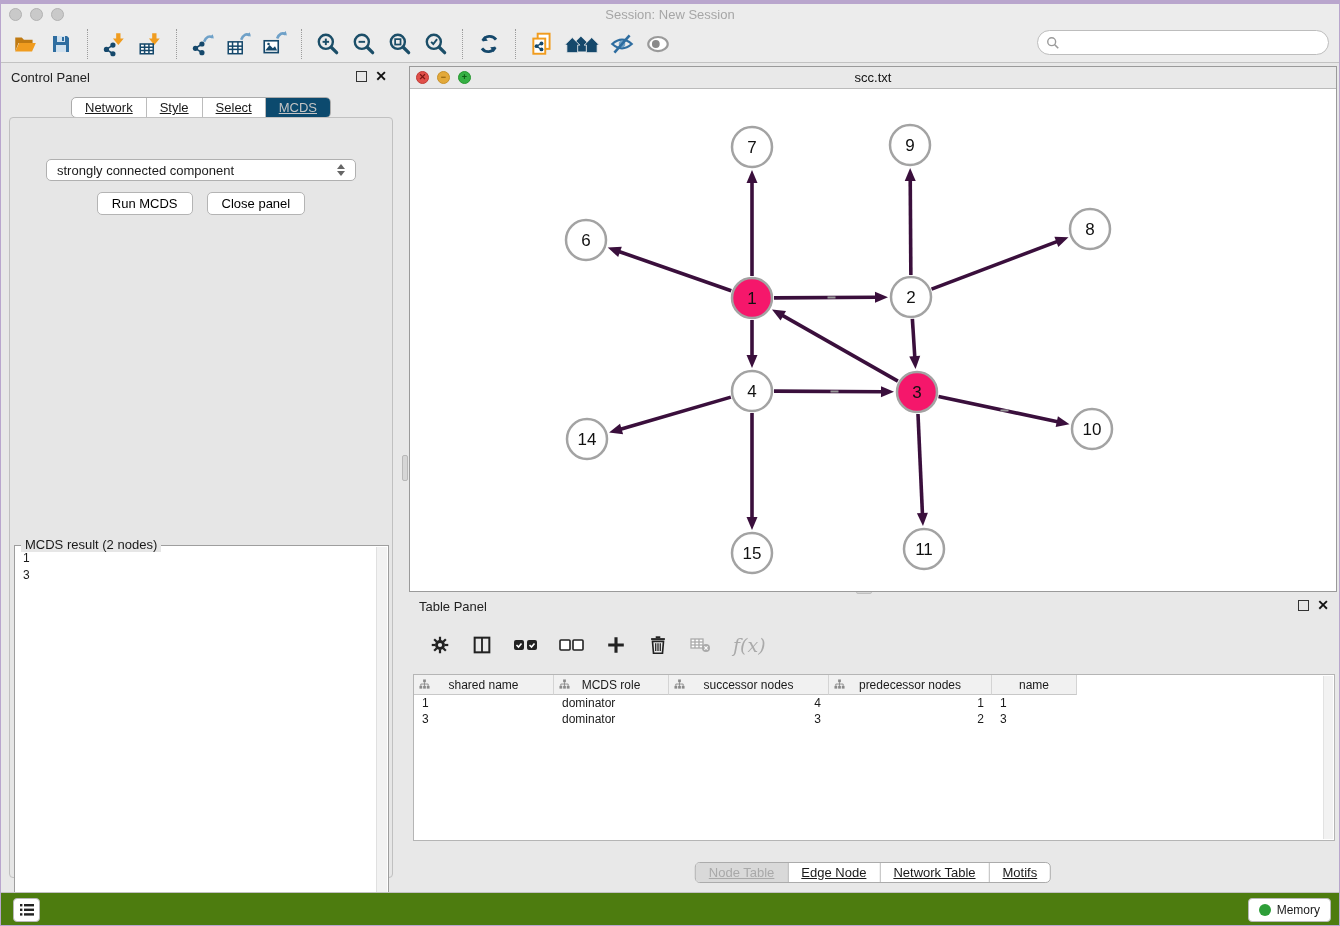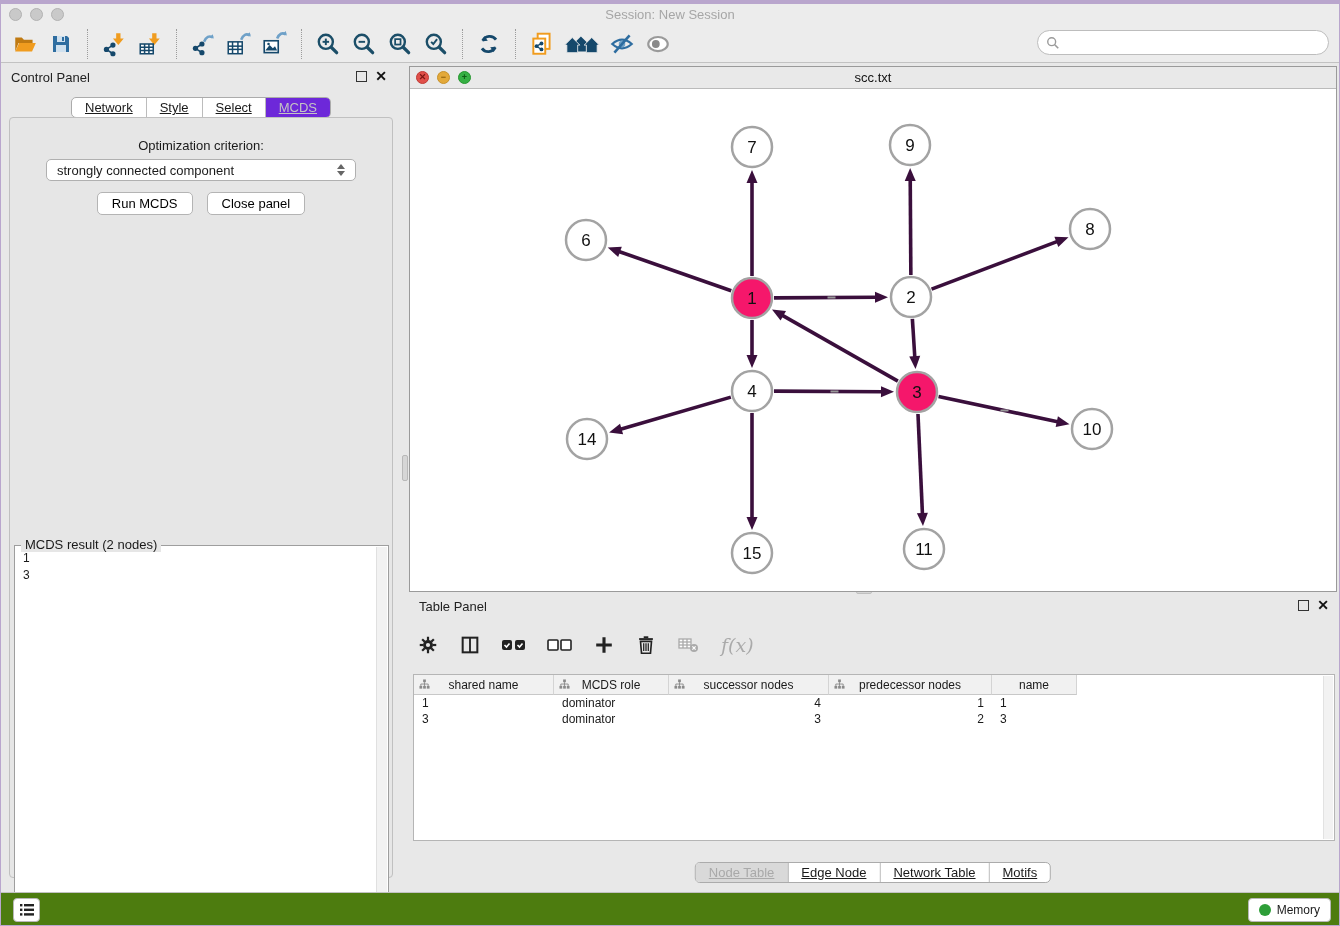--- a/index.html
+++ b/index.html
@@ -26,21 +26,21 @@
   .panel-header { position:absolute; left:10px; top:4px; font-size:13px; color:#222; }
   .panel-ctl { position:absolute; top:5px; display:flex; gap:8px; align-items:center; }
   .float-ic { width:11px; height:11px; border:1.6px solid #333; display:inline-block; }
   .close-ic { font-size:14px; font-weight:bold; color:#111; line-height:11px; }
   
   .control-panel { position:absolute; left:0; top:66px; width:400px; height:820px; }
   .seg { display:inline-flex; border:1px solid #ababab; border-radius:5px; overflow:hidden; background:#fff; }
   .seg span { padding:2px 13px; font-size:13px; border-right:1px solid #bcbcbc; white-space:nowrap;text-decoration:underline; }
   .seg span:last-child { border-right:none; }
   .ctl-tabs { position:absolute; left:50%; transform:translateX(-50%); top:31px; }
-  .ctl-tabs .mcds-sel { background:#6d28d9; color:#c4c4c4; }
+  .ctl-tabs .mcds-sel { background:#0c4a6e; color:#c4c4c4; }
   .inner-box { position:absolute; left:8px; top:51px; width:384px; height:761px;
                border:1px solid #c0c0c0; border-radius:4px; background:#e6e6e6; }
   .opt-label { position:absolute; top:20px; width:100%; text-align:center; font-size:13px; }
   .criterion { position:absolute; left:36px; top:41px; width:310px; height:22px; background:#fff;
                border:1px solid #b0b0b0; border-radius:5px; font-size:13px; display:flex;
                align-items:center; padding:0 10px;gap:24px; }
   .stepper { margin-left:auto; display:flex; flex-direction:column; gap:2px; }
   .tri-up { width:0; height:0; border-left:4px solid transparent; border-right:4px solid transparent; border-bottom:5px solid #666; }
   .tri-dn { width:0; height:0; border-left:4px solid transparent; border-right:4px solid transparent; border-top:5px solid #666; }
   .btn { background:#fff; border:1px solid #b4b4b4; border-radius:5px; font-size:13px; padding:3px 14px; }
@@ -62,21 +62,21 @@
   .net-lights { position:absolute; left:6px; top:4px; display:flex; gap:8px; }
   .nlight { width:13px; height:13px; border-radius:50%; font-size:9px; font-weight:bold;
             display:flex; align-items:center; justify-content:center; line-height:1; }
   .nl-red { background:#e0504a; border:1px solid #c03a35; color:#7c1612; }
   .nl-yellow { background:#e3a93a; border:1px solid #c8922a; color:#8a5d0a; }
   .nl-green { background:#35b043; border:1px solid #26962f; color:#0d5d14; }
   .net-title { position:absolute; left:0; right:0; top:3px; text-align:center; font-size:13px; color:#111; }
   .net-canvas { position:absolute; left:0; top:22px; width:926px; height:502px; background:#fff; }
   
   .table-panel { position:absolute; left:408px; top:595px; width:928px; height:291px; }
-  .tp-toolbar { position:absolute; left:8px; top:30px; height:40px; display:flex; align-items:center; gap:20px; }
+  .tp-toolbar { position:absolute; left:20px; top:30px; height:40px; display:flex; align-items:center; gap:20px; }
   .tp-ic { display:flex; align-items:center; justify-content:center; }
   .fx { font-family:"DejaVu Serif", serif; font-style:italic; font-size:19px; color:#aaa; }
   .table-block { position:absolute; left:4px; top:79px; width:922px; height:167px; background:#fff;
                  border:1px solid #b5b5b5; overflow:hidden; }
   .thead { display:flex; height:20px; }
   .th { background:#f1f1f1; border-right:1px solid #d4d4d4; border-bottom:1px solid #c8c8c8;
         font-size:12px; display:flex; align-items:center; justify-content:center; position:relative; }
   .th .hier { position:absolute; left:5px; top:4px; }
   .tr { display:flex; height:16px; }
   .td { font-size:12px; padding:1px 8px 0 8px; white-space:nowrap; overflow:hidden; }
@@ -271,21 +271,20 @@
       <span class="float-ic"></span>
       <span class="close-ic">✕</span>
     </div>
     <div class="seg ctl-tabs">
       <span>Network</span>
       <span>Style</span>
       <span>Select</span>
       <span class="mcds-sel">MCDS</span>
     </div>
     <div class="inner-box">
-      <div class="opt-label">Optimization criterion:</div>
       <div class="criterion">
         <span>strongly connected component</span>
         <span class="stepper">
             <span class="tri-up"></span>
             <span class="tri-dn"></span>
           </span>
       </div>
       <div class="btn-row">
         <button class="btn">Run MCDS</button>
         <button class="btn">Close panel</button>

